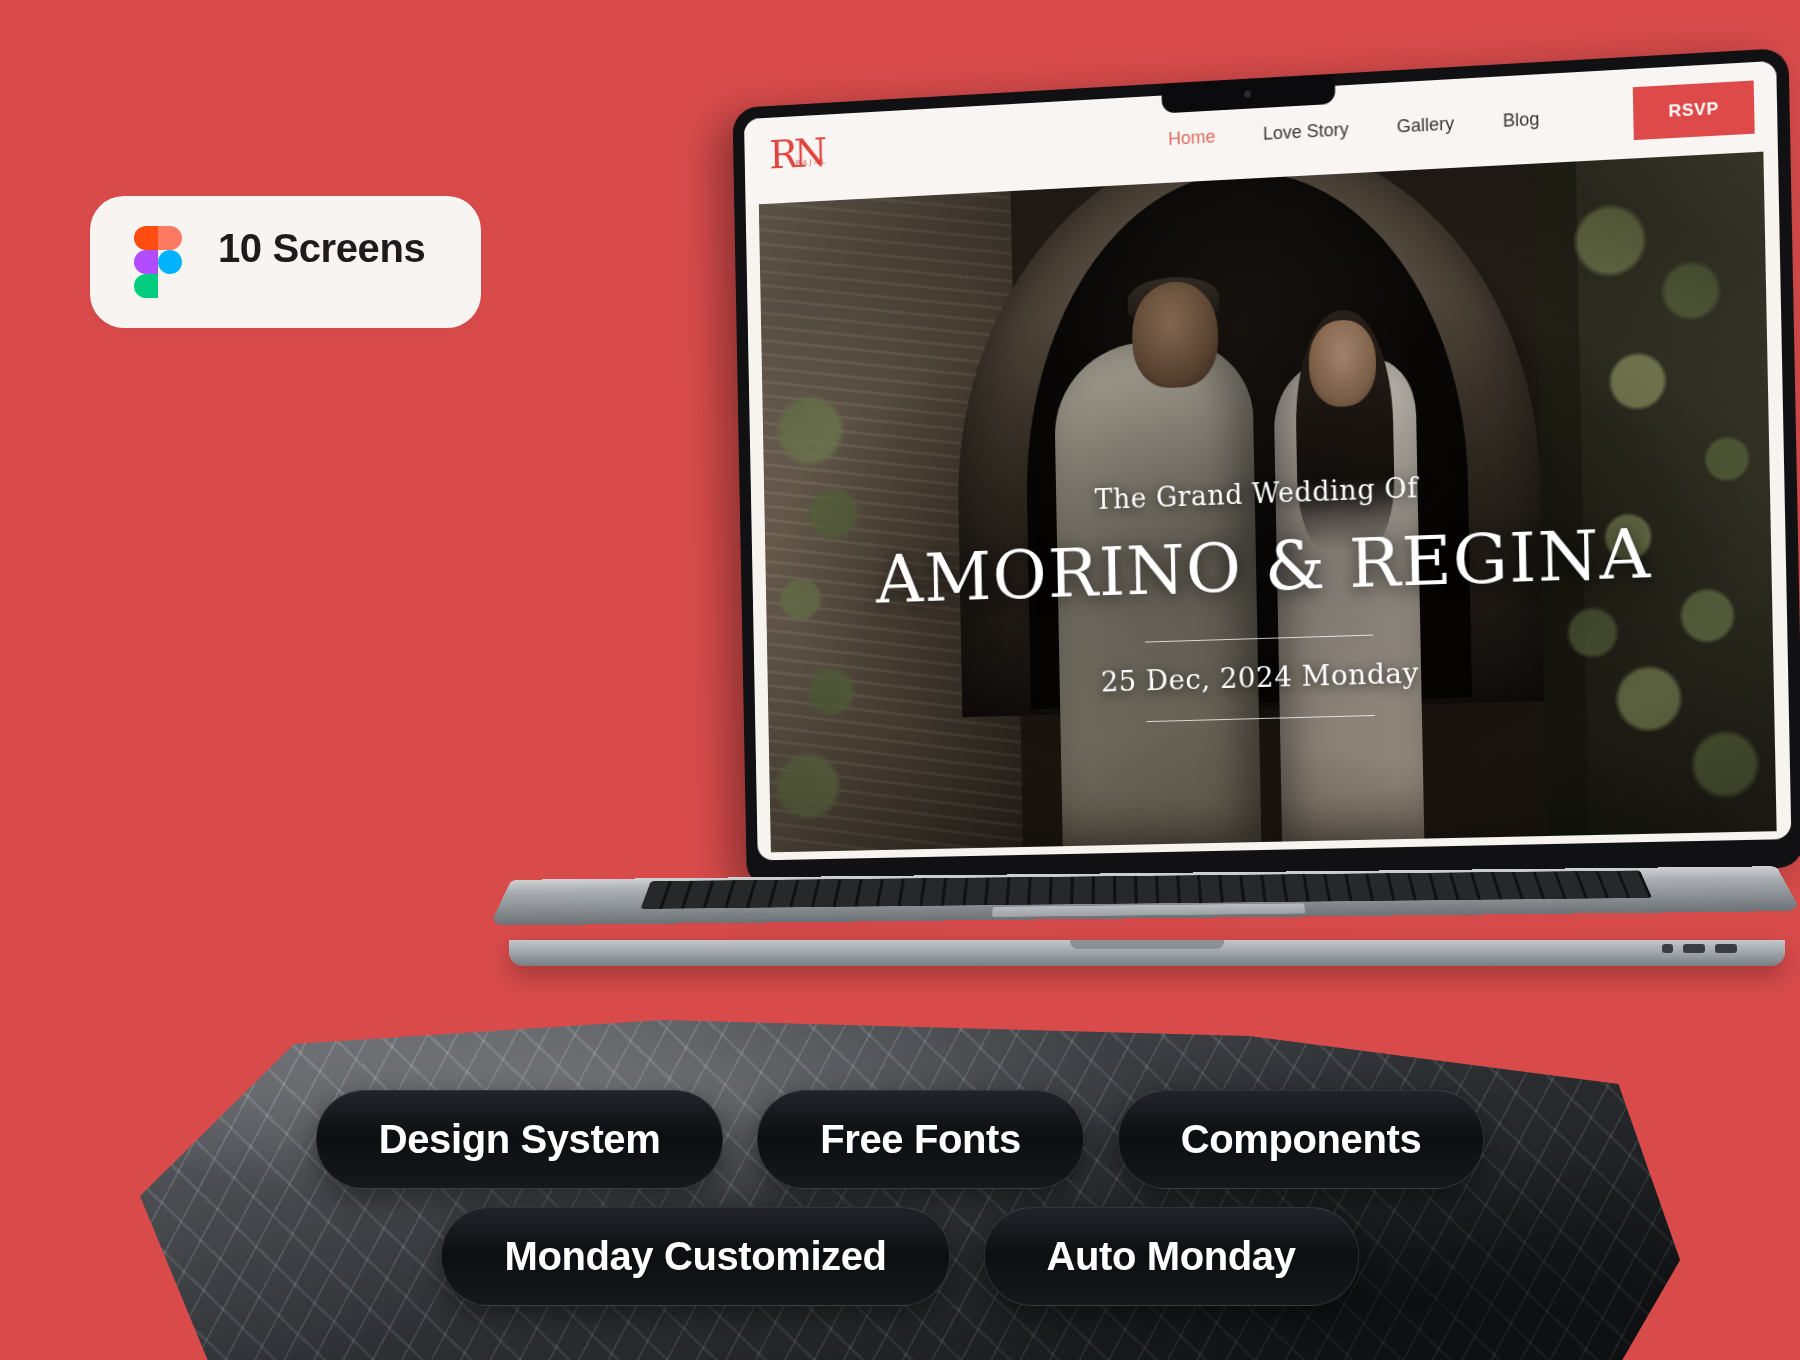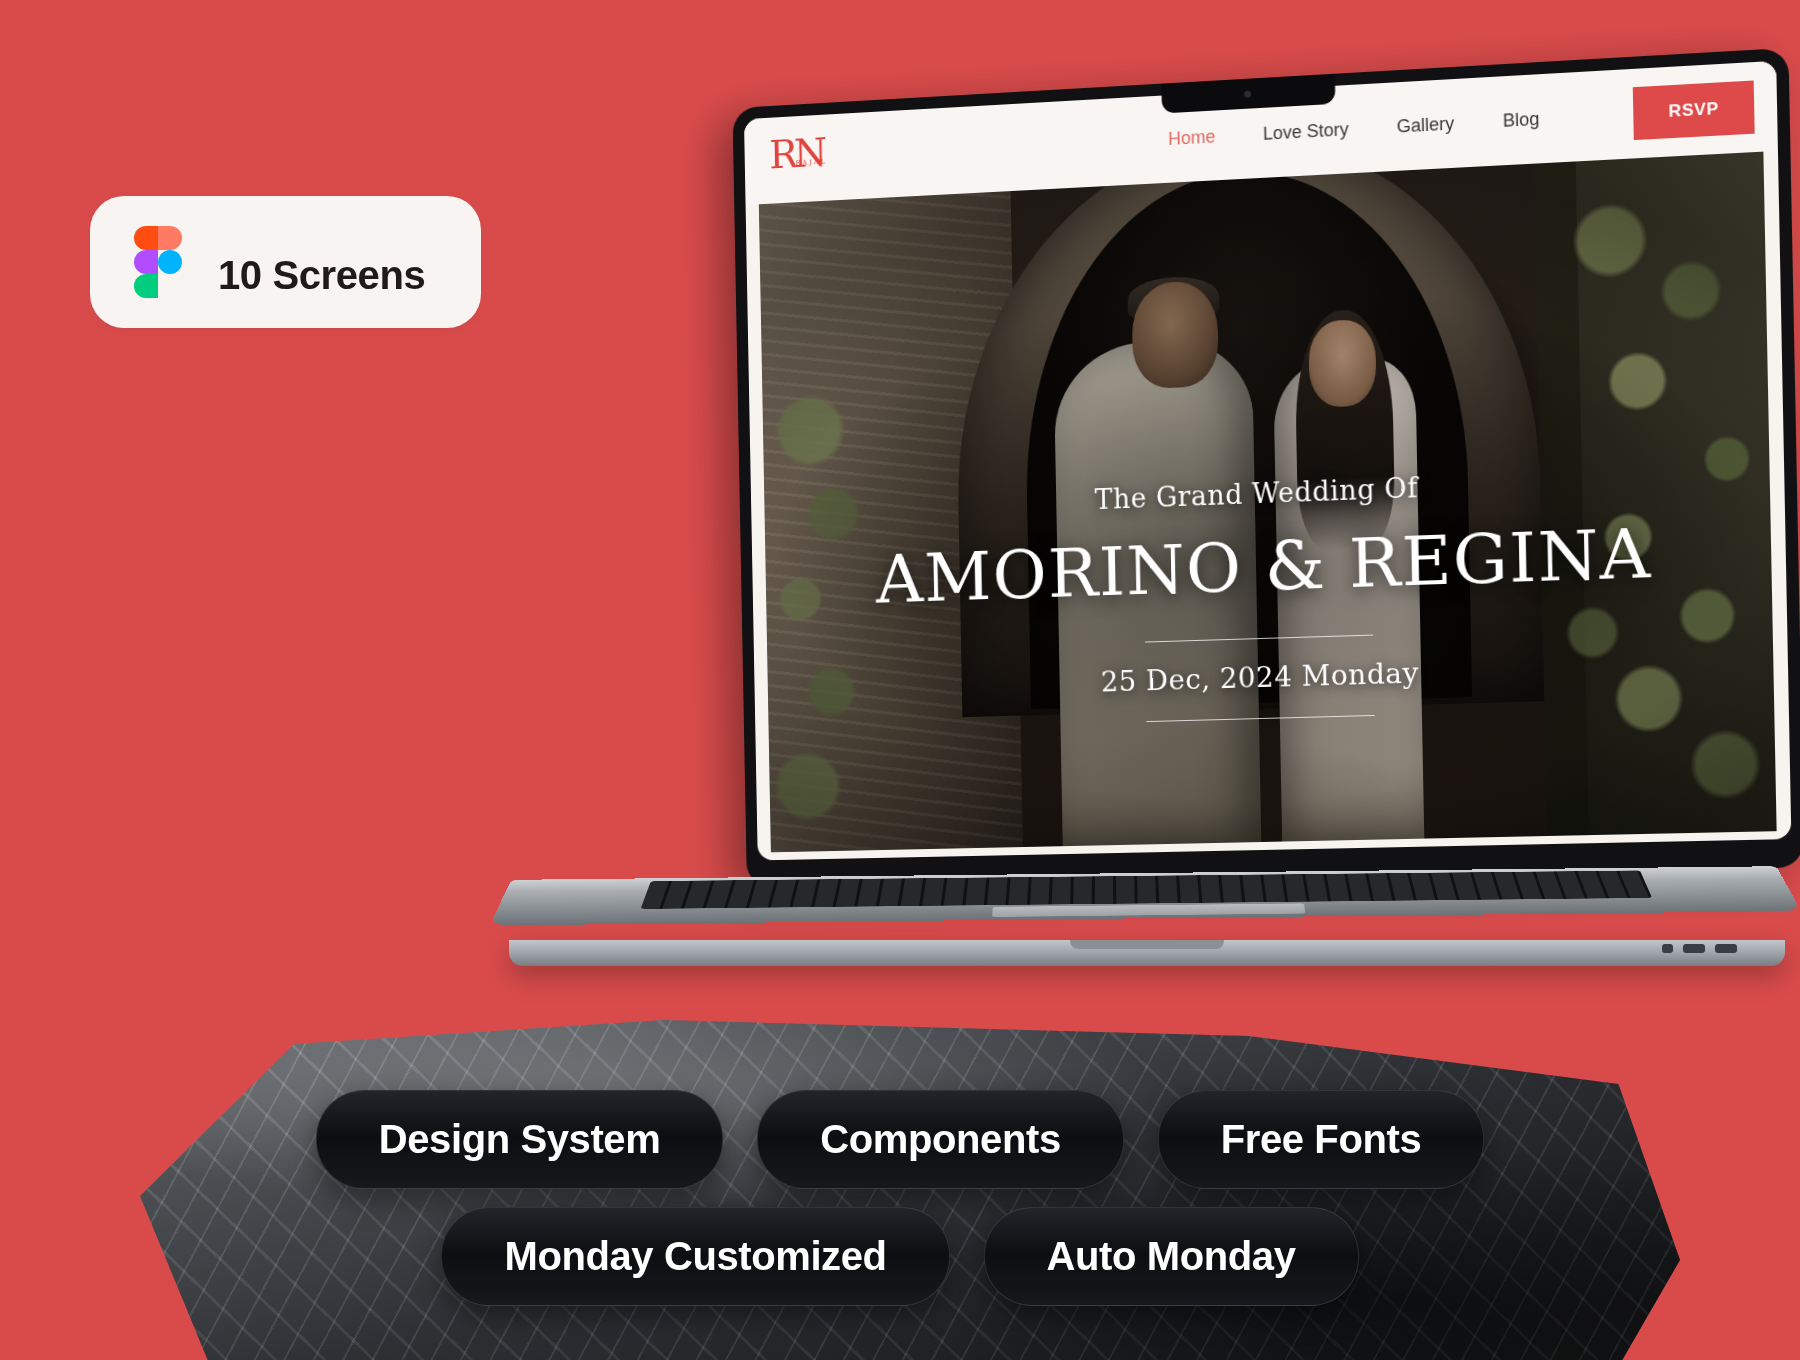--- a/index.html
+++ b/index.html
@@ -21,21 +21,21 @@
     font-weight: 400;
     font-size: 96px;
     line-height: 1.12;
     color: #ffffff;
     letter-spacing: -0.5px;
     white-space: pre-line;
   }
   #figma-badge {
     margin-top: 66px;
     display: inline-flex;
-    align-items: flex-end;
+    align-items: flex-start;
     gap: 36px;
     background: #f7f4f1;
     border-radius: 34px;
     padding: 30px 56px 30px 44px;
     box-shadow: 0 2px 10px rgba(0,0,0,0.05);
   }
   #figma-badge .logo { width: 48px; height: 72px; position: relative; flex: 0 0 auto; }
   #figma-badge .logo i { position: absolute; display: block; }
   .fg-tl { left:0; top:0; width:24px; height:24px; background:#ff4d12; border-radius:12px 0 0 12px; }
   .fg-tr { left:24px; top:0; width:24px; height:24px; background:#ff7a62; border-radius:0 12px 12px 0; }
@@ -346,20 +346,20 @@
       <span></span>
       <span></span>
   </div>
 </div>
 
 <div id="rock"></div>
 
 <div id="pill-rows">
   <div class="pill-row">
     <div class="pill">Design System</div>
+    <div class="pill">Free Fonts</div>
     <div class="pill">Components</div>
-    <div class="pill">Free Fonts</div>
   </div>
   <div class="pill-row">
     <div class="pill">Monday Customized</div>
     <div class="pill">Auto Monday</div>
   </div>
 </div>
 
 </body></html>

